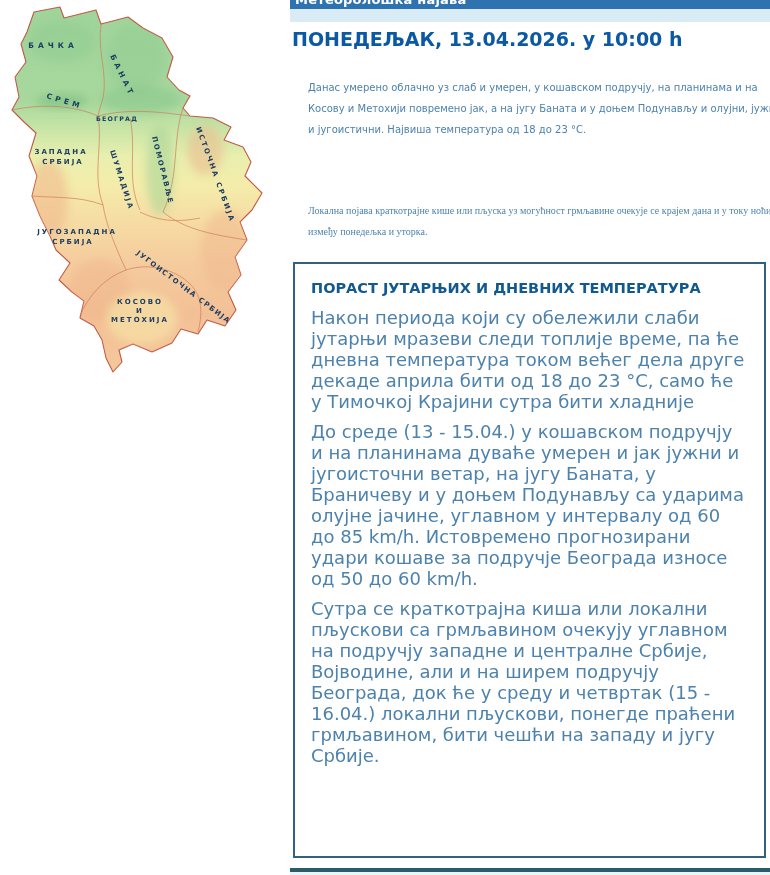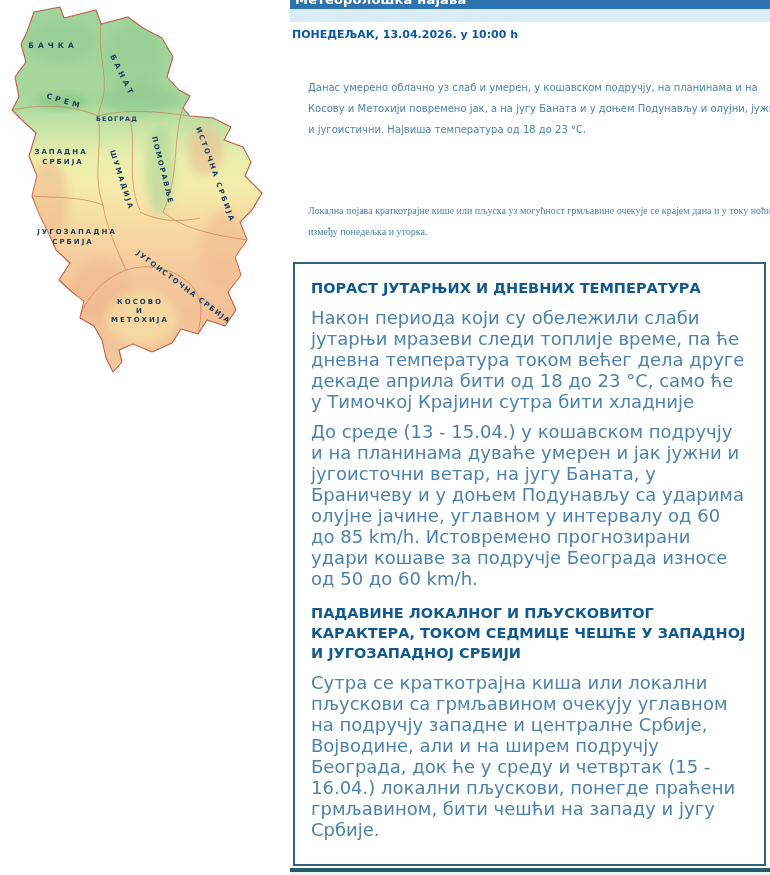--- a/index.html
+++ b/index.html
@@ -20,34 +20,34 @@
   .top-bar span{
     display:block;color:#ffffff;font-size:13px;font-weight:bold;
     margin-top:-8px;padding-left:5px;letter-spacing:.2px;white-space:nowrap;
   }
   .light-strip{
     position:absolute;top:9px;left:0;width:480px;height:13px;
     background:var(--strip-bg,#d9ecf6);
   }
   .date-heading{
     position:absolute;top:28px;left:2px;margin:0;
-    font-size:11px;font-weight:bold;color:var(--heading-color,#0b59a2);
+    font-size:19px;font-weight:bold;color:var(--heading-color,#0b59a2);
     white-space:nowrap;
   }
   .intro-p{
     position:absolute;left:2px;width:474px;margin:16px;
     font-size:10px;line-height:21px;color:var(--body-color,#4d82ad);
   }
   #intro-p1{top:61px;}
   #intro-p2{top:184px;font-family:Liberation Serif, serif;}
 
   .alert-box{
     position:absolute;left:3px;top:262px;width:437px;height:578px;
     border:2px solid var(--box-border,#31617f);
-    padding:0 16px 22px 16px;overflow:hidden;background:#ffffff;
+    padding:0 16px 14px 16px;overflow:hidden;background:#ffffff;
   }
   .alert-box h2{
     margin:14px 0 0 0;font-size:14.5px;line-height:20px;
     font-weight:bold;color:var(--box-heading-color,#11598f);
   }
   .alert-box p{
     margin:9px 0 0 0;font-size:18px;line-height:21px;
     color:var(--body-color,#4d82ad);
   }
   .bottom-bar{
@@ -167,19 +167,18 @@
 
   <p class="intro-p" id="intro-p1">Данас умерено облачно уз слаб и умерен, у кошавском подручју, на планинама и на Косову и Метохији повремено јак, а на југу Баната и у доњем Подунављу и олујни, јужни и југоистични. Највиша температура од 18 до 23 °C.</p>
   <p class="intro-p" id="intro-p2">Локална појава краткотрајне кише или пљуска уз могућност грмљавине очекује се крајем дана и у току ноћи између понедељка и уторка.</p>
 
   <div class="alert-box">
     <h2>ПОРАСТ ЈУТАРЊИХ И ДНЕВНИХ ТЕМПЕРАТУРА</h2>
     <p>Након периода који су обележили слаби јутарњи мразеви следи топлије време, па ће дневна температура током већег дела друге декаде априла бити од 18 до 23 °C, само ће у Тимочкој Крајини сутра бити хладније</p>
 
     <p>До среде (13 - 15.04.) у кошавском подручју и на планинама дуваће умерен и јак јужни и југоисточни ветар, на југу Баната, у Браничеву и у доњем Подунављу са ударима олујне јачине, углавном у интервалу од 60 до 85 km/h. Истовремено прогнозирани удари кошаве за подручје Београда износе од 50 до 60 km/h.</p>
 
-    <h2>ПАДАВИНЕ ЛОКАЛНОГ И ПЉУСКОВИТОГ КАРАКТЕРА, ТОКОМ СЕДМИЦЕ ЧЕШЋЕ У ЗАПАДНОЈ И ЈУГОЗАПАДНОЈ СРБИЈИ</h2>
     <p>Сутра се краткотрајна киша или локални пљускови са грмљавином очекују углавном на подручју западне и централне Србије, Војводине, али и на ширем подручју Београда, док ће у среду и четвртак (15 - 16.04.) локални пљускови, понегде праћени грмљавином, бити чешћи на западу и југу Србије.</p>
   </div>
 
   <div class="bottom-bar"></div>
   <div class="bottom-strip"></div>
 </div>
 
 </body></html>

